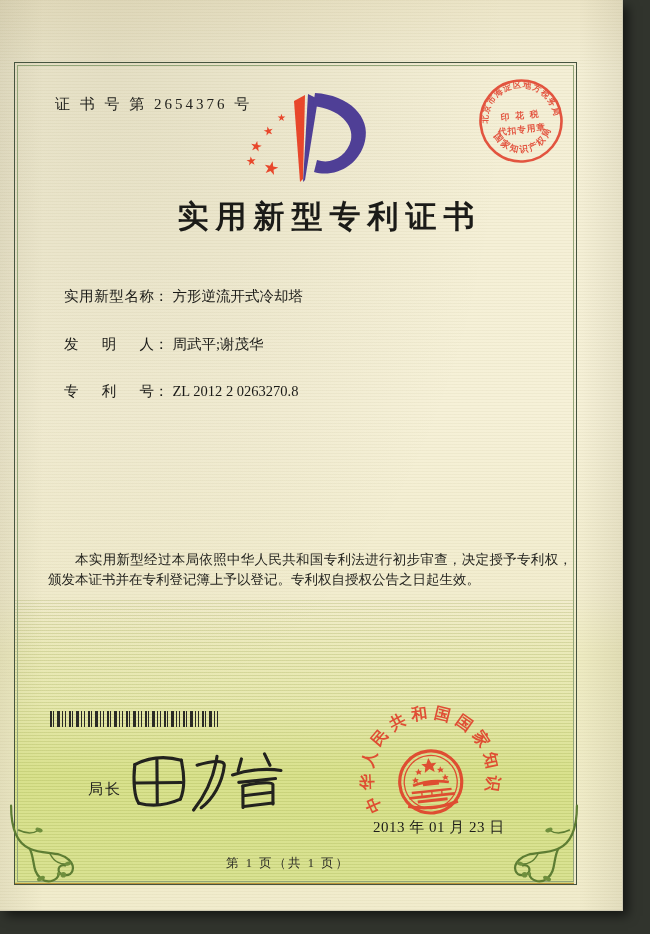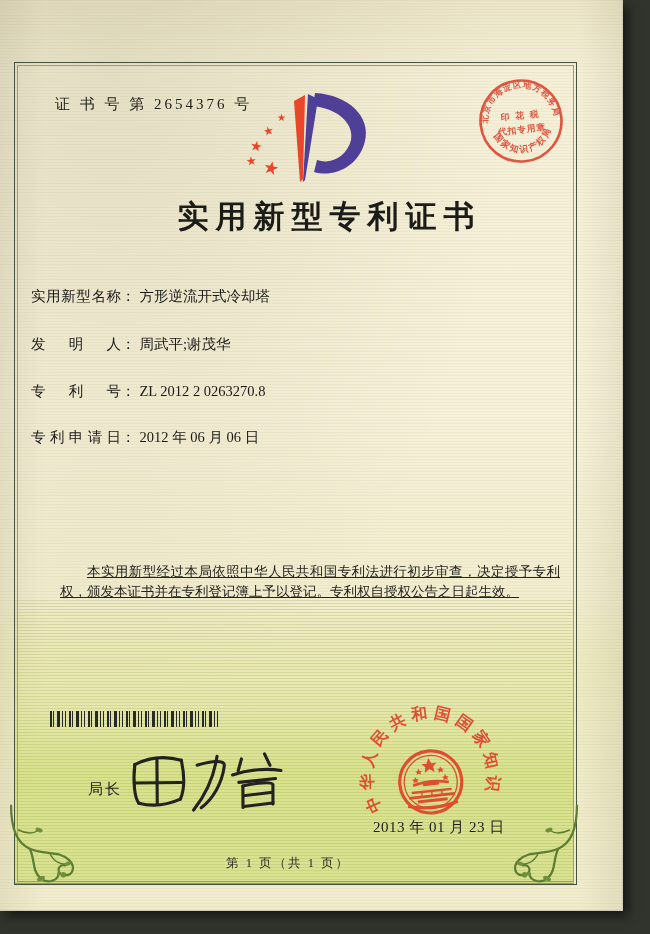--- a/index.html
+++ b/index.html
@@ -36,29 +36,29 @@
   }
   .cert-no{position:absolute;left:55px;top:95px;font-size:15px;letter-spacing:3px;color:#23231f;}
   .logo{position:absolute;left:237px;top:83px;width:150px;height:105px;}
   .logo svg{position:absolute;inset:0;}
   .star{position:absolute;line-height:1;font-family:"DejaVu Sans",sans-serif;}
   .tax-stamp{position:absolute;left:477px;top:77px;width:88px;height:88px;opacity:.85;}
   .title{
     position:absolute;left:14px;top:196px;width:631px;text-align:center;
     font-size:31px;font-weight:600;letter-spacing:7px;color:#1b1b18;
   }
-  .field{position:absolute;left:31px;font-size:14.5px;color:#1a1a17;white-space:nowrap;}
+  .field{position:absolute;left:64px;font-size:14.5px;color:#1a1a17;white-space:nowrap;}
   .flabel{display:inline-block;width:90px;text-align:justify;text-align-last:justify;}
   .fcolon{margin-right:4px;}
   .f0{top:287px}.f1{top:335px}.f2{top:382px}.f3{top:428px}.f4{top:474px}.f5{top:520px}
   .body-text{
     position:absolute;left:48px;top:550px;width:524px;
     font-size:13.5px;line-height:19.5px;color:#24241f;text-align:justify;
   }
-  .body-text p{margin:12px;text-indent:2em;text-decoration:underline;}
+  .body-text p{margin:0;text-indent:2em;}
   .barcode{
     position:absolute;left:50px;top:711px;width:171px;height:16px;
     background:repeating-linear-gradient(90deg,
       #2b2b26 0 2px, transparent 2px 3px,
       #2b2b26 3px 4px, transparent 4px 7px,
       #2b2b26 7px 10px, transparent 10px 12px,
       #2b2b26 12px 13px, transparent 13px 15px,
       #2b2b26 15px 16px, transparent 16px 19px);
   }
   .sig-label{position:absolute;left:88px;top:780px;font-size:15px;letter-spacing:2px;color:#23231f;}
@@ -149,23 +149,20 @@
   <div class="title">实用新型专利证书</div>
 
   <div class="field f0">
     <span class="flabel">实用新型名称</span><span class="fcolon">：</span><span class="fvalue">方形逆流开式冷却塔</span>
   </div>
   <div class="field f1">
     <span class="flabel">发明人</span><span class="fcolon">：</span><span class="fvalue">周武平;谢茂华</span>
   </div>
   <div class="field f2">
     <span class="flabel">专利号</span><span class="fcolon">：</span><span class="fvalue">ZL 2012 2 0263270.8</span>
-  </div>
-  <div class="field f3">
-    <span class="flabel">专利申请日</span><span class="fcolon">：</span><span class="fvalue">2012 年 06 月 06 日</span>
   </div>
 
   <div class="body-text">
     <p>本实用新型经过本局依照中华人民共和国专利法进行初步审查，决定授予专利权，颁发本证书并在专利登记簿上予以登记。专利权自授权公告之日起生效。</p>
   </div>
 
   <div class="barcode"></div>
 
   <div class="sig-label">局长</div>
 

